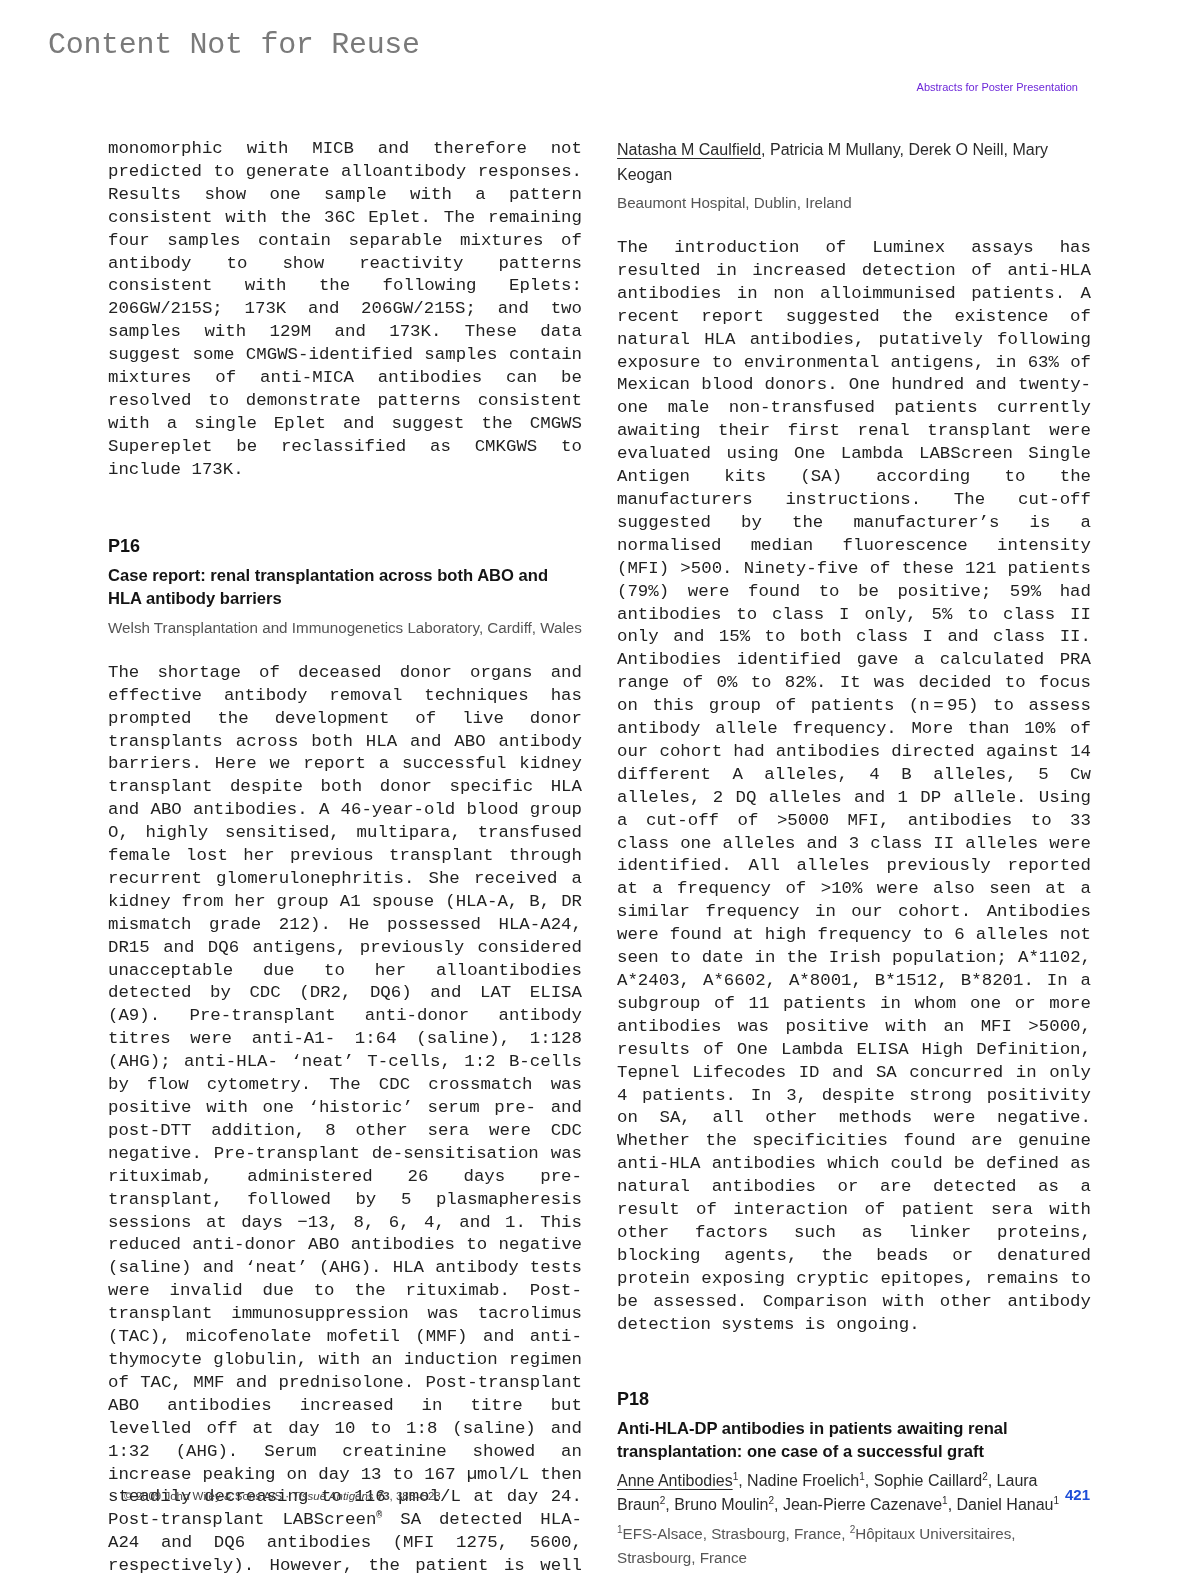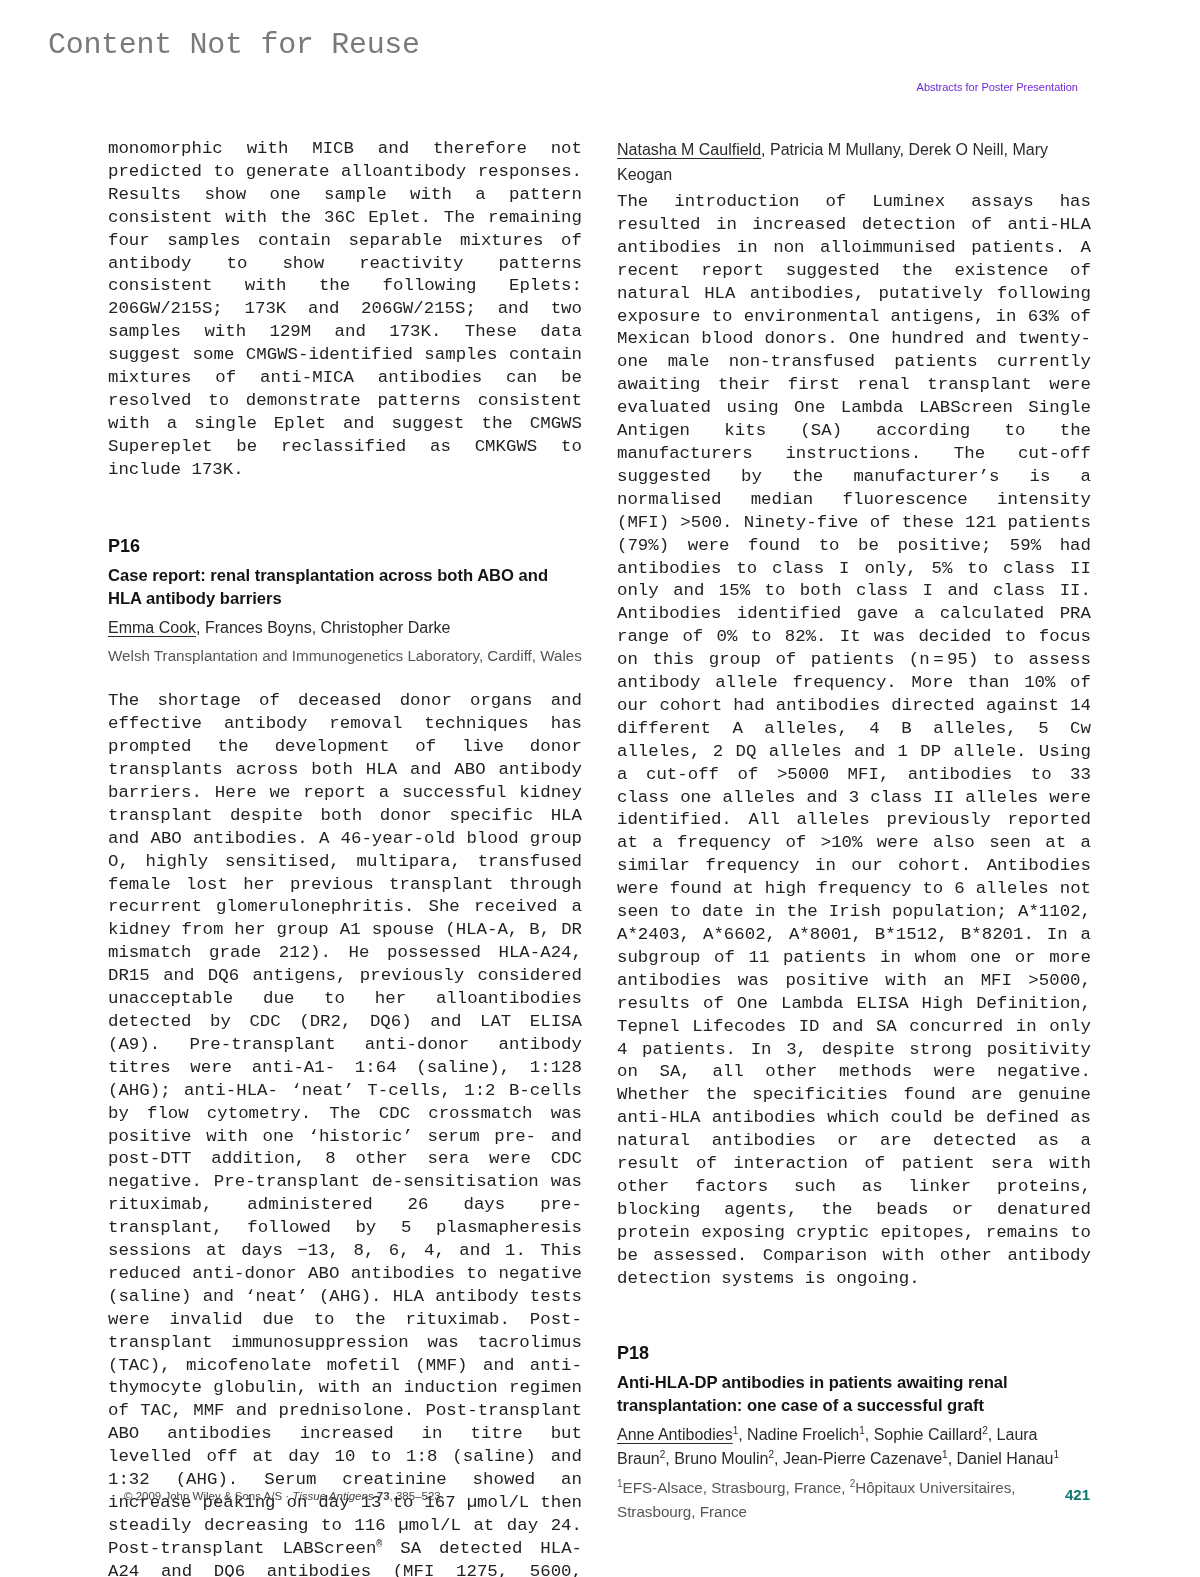--- a/index.html
+++ b/index.html
@@ -39,48 +39,48 @@
   }
   sup { font-size: 10px; vertical-align: 6px; line-height: 0; }
   .footer-left {
     position: absolute; left: 124px; top: 1490px;
     font-family: "Liberation Sans", sans-serif; font-size: 11.5px; color: #444;
   }
   .footer-left i { font-style: italic; }
   .footer-left b { font-weight: bold; }
   .footer-right {
     position: absolute; right: 110px; top: 1486px;
-    font-family: "Liberation Sans", sans-serif; font-weight: bold; font-size: 15px; color: #0f766e;
+    font-family: "Liberation Sans", sans-serif; font-weight: bold; font-size: 15px; color: #1d4ed8;
   }
   .gap-p16 { height: 52px; }
   .gap-p18 { height: 50px; }
 </style>
 </head>
 <body>
 
 <div class="watermark">Content Not for Reuse</div>
 <div class="running-head">Abstracts for Poster Presentation</div>
 
 <div class="col left">
   <p class="body-text">monomorphic with MICB and therefore not predicted to generate alloantibody responses. Results show one sample with a pattern consistent with the 36C Eplet. The remaining four samples contain separable mixtures of antibody to show reactivity patterns consistent with the following Eplets: 206GW/215S; 173K and 206GW/215S; and two samples with 129M and 173K. These data suggest some CMGWS-identified samples contain mixtures of anti-MICA antibodies can be resolved to demonstrate patterns consistent with a single Eplet and suggest the CMGWS Supereplet be reclassified as CMKGWS to include 173K.</p>
 
   <div class="gap-p16"></div>
 
   <section>
     <h2 class="abstract-id">P16</h2>
     <h3 class="abstract-title">Case report: renal transplantation across both ABO and HLA antibody barriers</h3>
-    <p class="authors"><span class="presenter">Emma Cook</span><span>, Frances Boyns, Christopher Darke</span></p>
     <p class="affil">Welsh Transplantation and Immunogenetics Laboratory, Cardiff, Wales</p>
     <p class="body-text"><span>The shortage of deceased donor organs and effective antibody removal techniques has prompted the development of live donor transplants across both HLA and ABO antibody barriers. Here we report a successful kidney transplant despite both donor specific HLA and ABO antibodies. A 46-year-old blood group O, highly sensitised, multipara, transfused female lost her previous transplant through recurrent glomerulone­phritis. She received a kidney from her group A1 spouse (HLA-A, B, DR mismatch grade 212). He possessed HLA-A24, DR15 and DQ6 antigens, previously considered unacceptable due to her alloantibodies detected by CDC (DR2, DQ6) and LAT ELISA (A9). Pre-transplant anti-donor antibody titres were anti-A1- 1:64 (saline), 1:128 (AHG); anti-HLA- ‘neat’ T-cells, 1:2 B-cells by flow cytometry. The CDC crossmatch was positive with one ‘historic’ serum pre- and post-DTT addition, 8 other sera were CDC negative. Pre-transplant de-sensitisation was rituximab, administered 26 days pre-transplant, followed by 5 plasmapheresis sessions at days −13, 8, 6, 4, and 1. This reduced anti-donor ABO antibodies to negative (saline) and ‘neat’ (AHG). HLA antibody tests were invalid due to the rituximab. Post-transplant immunosuppression was tacroli­mus (TAC), micofenolate mofetil (MMF) and anti-thymocyte globulin, with an induction regimen of TAC, MMF and prednisolone. Post-transplant ABO antibodies increased in titre but levelled off at day 10 to 1:8 (saline) and 1:32 (AHG). Serum creatinine showed an increase peaking on day 13 to 167 µmol/L then steadily decreasing to 116 µmol/L at day 24. Post-transplant LABScreen</span><sup>®</sup><span> SA detected HLA-A24 and DQ6 antibodies (MFI 1275, 5600, respectively). However, the patient is well at day 48 (serum creatinine 103 µmol/L), with no evidence of rejection. This case illustrates that with appropriate pre- and post-transplant treatment, a renal trans­plant across both HLA and ABO antibody barriers can be successful.</span></p>
   </section>
 </div>
 
 <div class="col right">
   <section>
     <p class="authors"><span class="presenter">Natasha M Caulfield</span><span>, Patricia M Mullany, Derek O Neill, Mary Keogan</span></p>
+    <p class="affil">Beaumont Hospital, Dublin, Ireland</p>
     <p class="body-text">The introduction of Luminex assays has resulted in increased detection of anti-HLA antibodies in non alloimmunised patients. A recent report suggested the existence of natural HLA antibodies, putatively following exposure to environ­mental antigens, in 63% of Mexican blood donors. One hundred and twenty-one male non-transfused patients cur­rently awaiting their first renal transplant were evaluated using One Lambda LABScreen Single Antigen kits (SA) according to the manufacturers instructions. The cut-off suggested by the manufacturer’s is a normalised median fluorescence intensity (MFI) &gt;500. Ninety-five of these 121 patients (79%) were found to be positive; 59% had antibodies to class I only, 5% to class II only and 15% to both class I and class II. Antibodies identified gave a calculated PRA range of 0% to 82%. It was decided to focus on this group of patients (n = 95) to assess antibody allele frequency. More than 10% of our cohort had antibodies directed against 14 different A alleles, 4 B alleles, 5 Cw alleles, 2 DQ alleles and 1 DP allele. Using a cut-off of &gt;5000 MFI, antibodies to 33 class one alleles and 3 class II alleles were identified. All alleles previously reported at a frequency of &gt;10% were also seen at a similar frequency in our cohort. Antibodies were found at high frequency to 6 alleles not seen to date in the Irish population; A*1102, A*2403, A*6602, A*8001, B*1512, B*8201. In a subgroup of 11 patients in whom one or more antibodies was positive with an MFI &gt;5000, results of One Lambda ELISA High Definition, Tepnel Lifecodes ID and SA concurred in only 4 patients. In 3, despite strong positivity on SA, all other methods were negative. Whether the specificities found are genuine anti-HLA anti­bodies which could be defined as natural antibodies or are detected as a result of interaction of patient sera with other factors such as linker proteins, blocking agents, the beads or denatured protein exposing cryptic epitopes, remains to be assessed. Comparison with other antibody detection systems is ongoing.</p>
   </section>
 
   <div class="gap-p18"></div>
 
   <section>
     <h2 class="abstract-id">P18</h2>
     <h3 class="abstract-title">Anti-HLA-DP antibodies in patients awaiting renal transplantation: one case of a successful graft</h3>
     <p class="authors">
       <span class="presenter">Anne Antibodies</span><sup>1</sup>, <span>Nadine Froelich</span><sup>1</sup>, <span>Sophie Caillard</span><sup>2</sup>, <span>Laura Braun</span><sup>2</sup>, <span>Bruno Moulin</span><sup>2</sup>, <span>Jean-Pierre Cazenave</span><sup>1</sup>, <span>Daniel Hanau</span><sup>1</sup>

